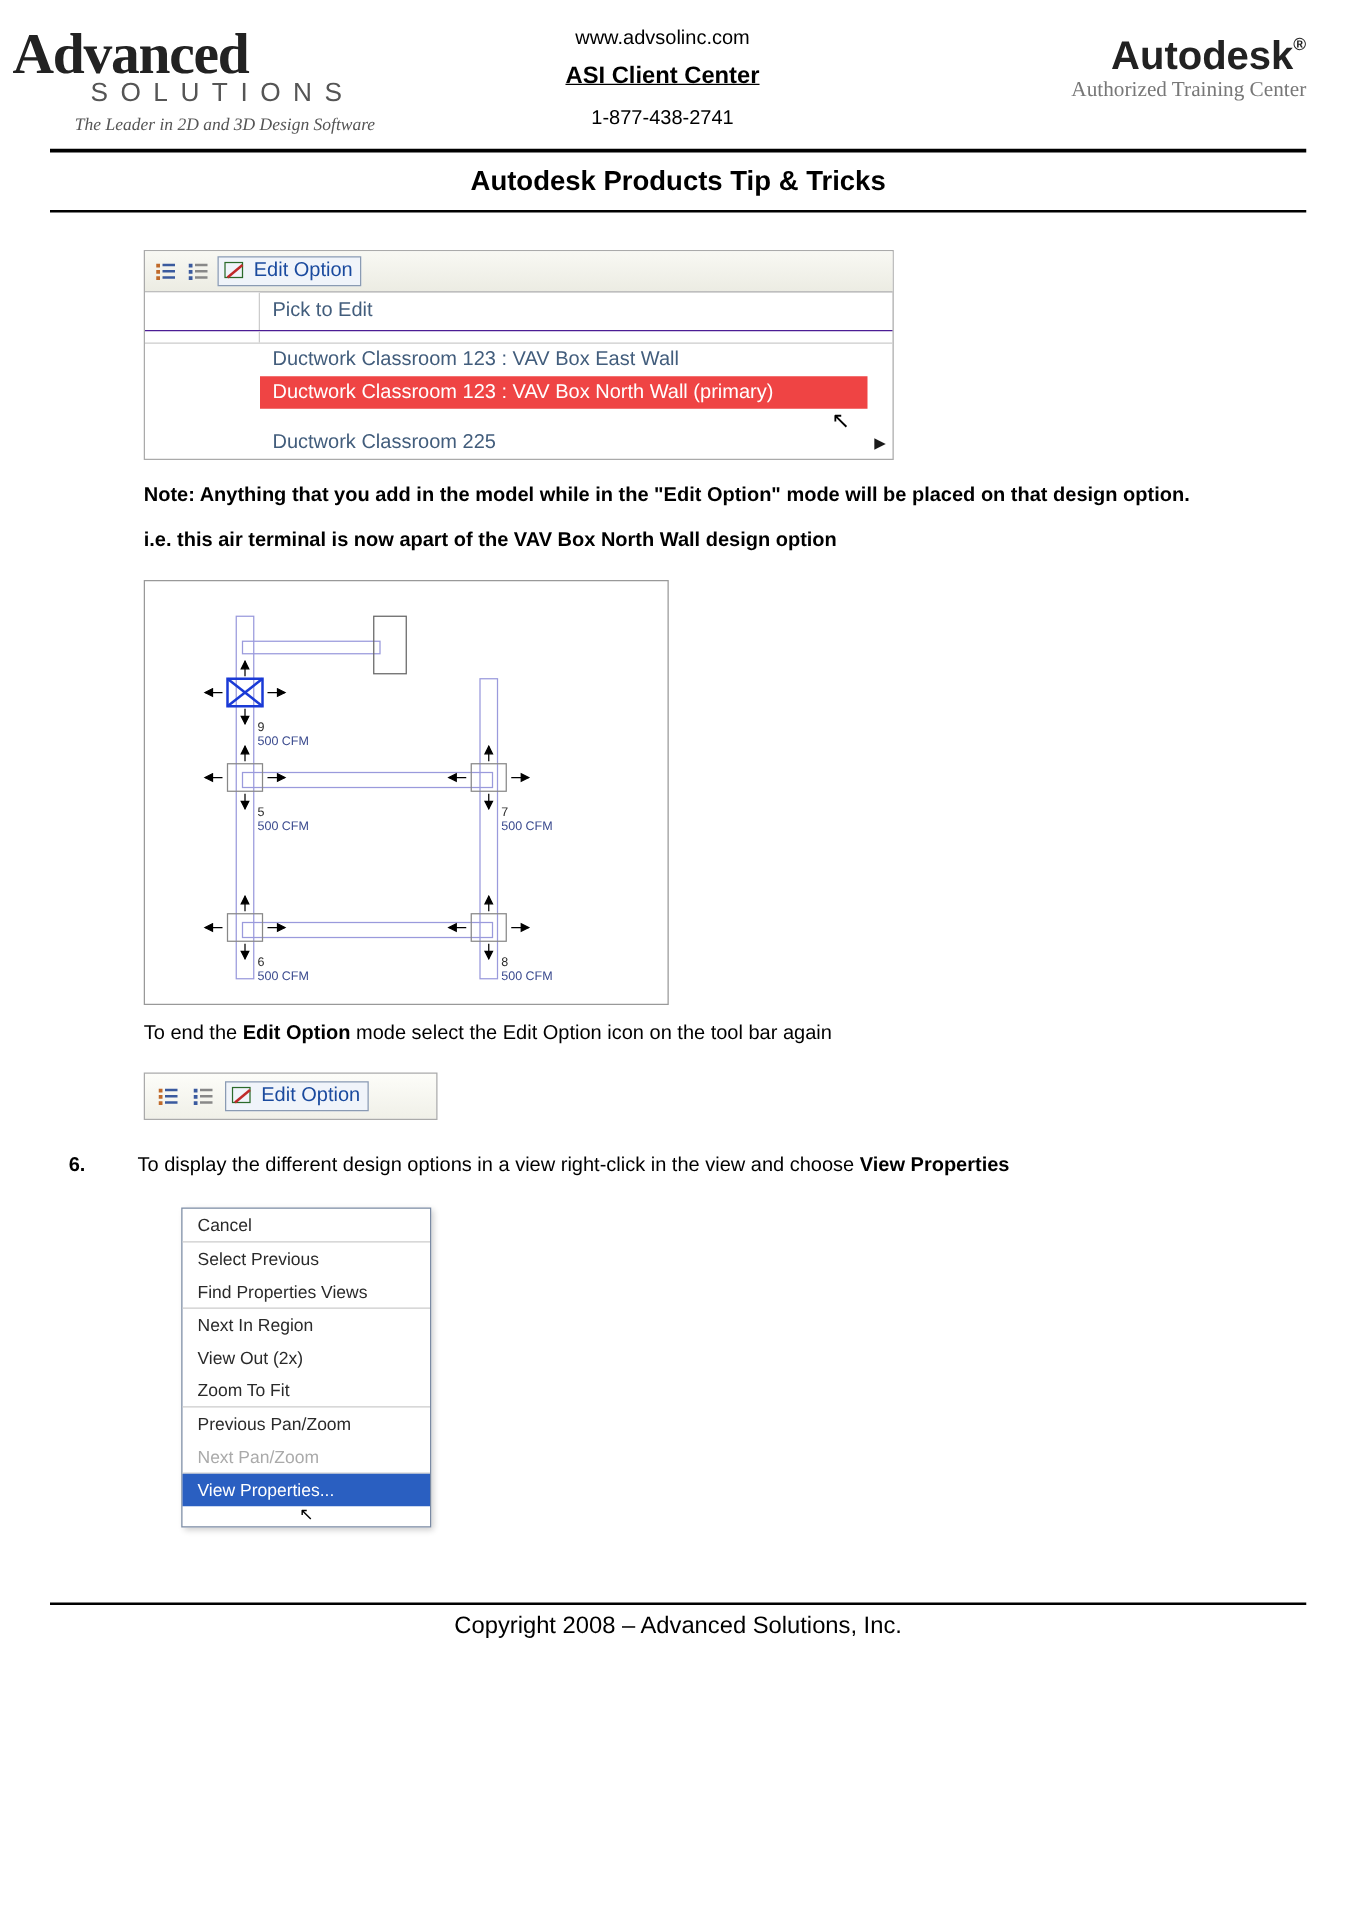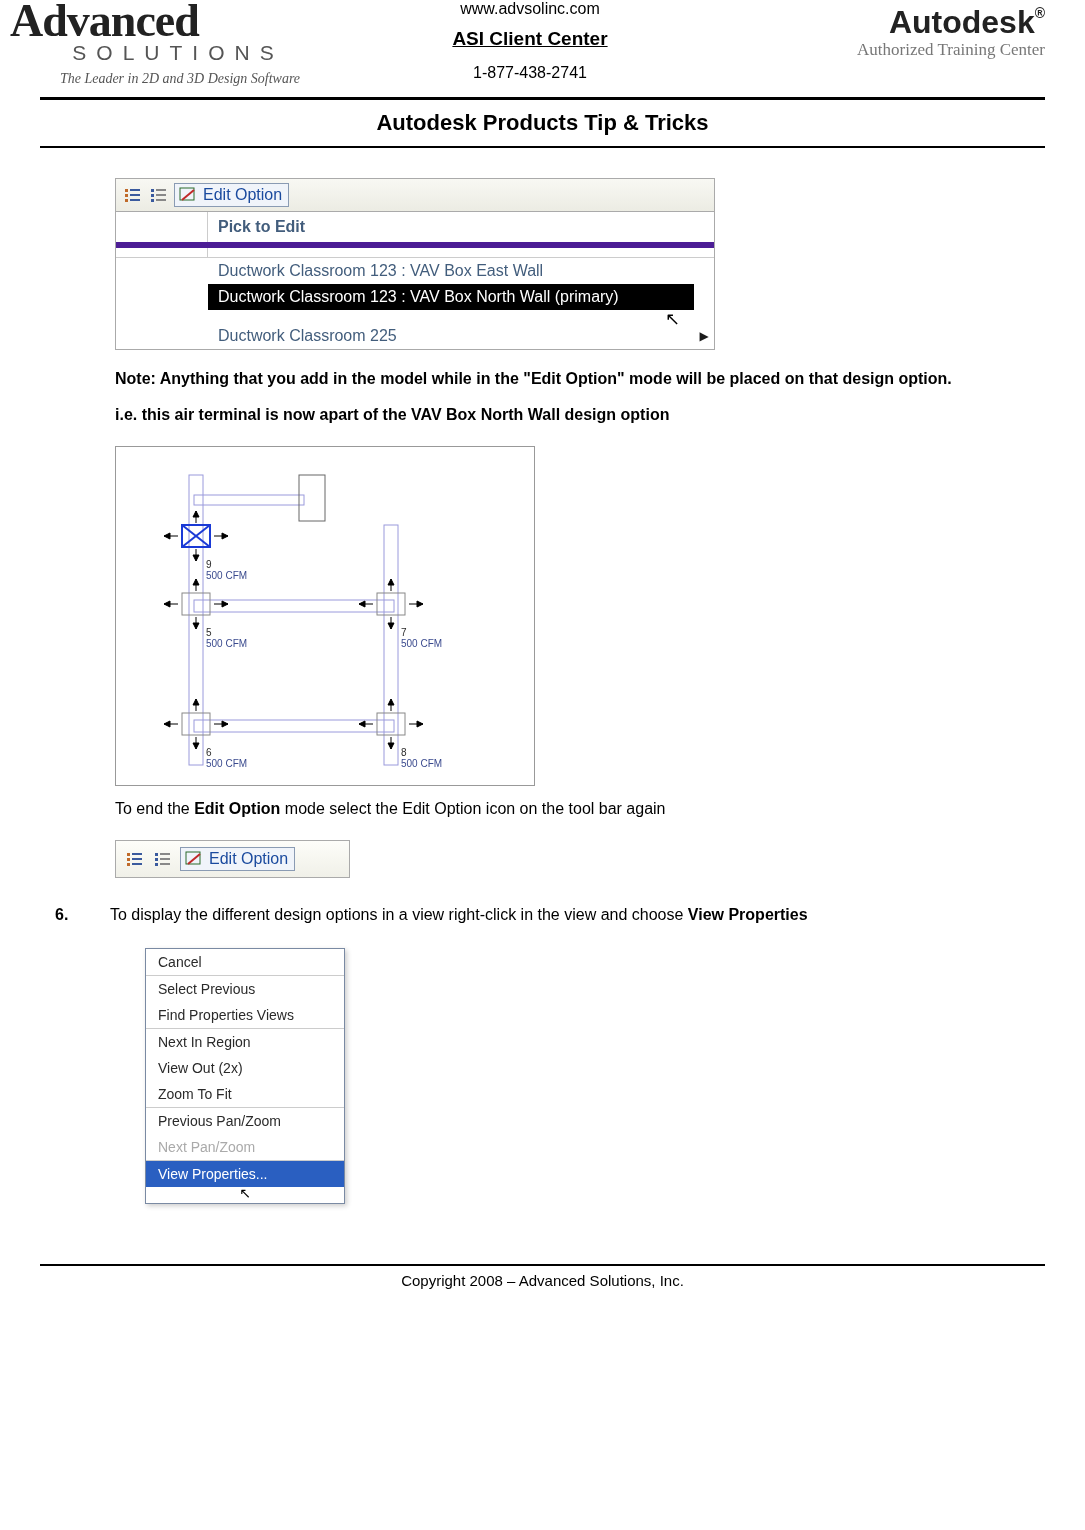--- a/index.html
+++ b/index.html
@@ -8,21 +8,21 @@
     padding: 0;
     font-family: Arial, Helvetica, sans-serif;
     font-size: 15px;
     color: #000;
     background: #fff;
     width: 1085px;
   }
   .header {
     display: flex;
     align-items: flex-start;
-    padding: 0 40px 0 10px;
+    padding: 22px 40px 0 10px;
     gap: 30px;
   }
   .logo-left {
     flex: 0 0 340px;
   }
   .logo-left .adv {
     font-family: "Times New Roman", serif;
     font-weight: bold;
     font-size: 46px;
     letter-spacing: -1px;
@@ -101,32 +101,31 @@
   .tb-btn-editopt {
     display: flex; align-items: center; gap: 4px;
     border: 1px solid #8a9bb3;
     background: #f0f4fa;
     padding: 1px 6px 1px 2px;
     color: #1a4a9e;
     font-size: 16px;
   }
   .dd-cell {
     display: flex;
-    border-bottom: 6px solid #4c1d95;
-    font-weight: bold;
+    border-bottom: 1px solid #4c1d95;
   }
   .dd-cell .left-pad { width: 92px; border-right: 1px solid #ccc; background: #fff; }
   .dd-cell .dd-text { flex: 1; padding: 6px 10px; color: #425d7c; }
   .dd-sep { height: 10px; border-bottom: 1px solid #ccc; display:flex; }
   .dd-sep .left-pad { width: 92px; border-right: 1px solid #ccc; }
   .dd-item { display: flex; align-items: center; }
   .dd-item .left-pad { width: 92px; }
   .dd-item .dd-text { flex: 1; padding: 4px 10px; color: #425d7c; }
   .dd-item.selected .dd-text {
-    background: #000000;
+    background: #ef4444;
     color: #fff;
   }
   .dd-item .arrow-col { width: 20px; text-align: center; font-size: 12px; }
   .cursor-icn { font-size: 18px; line-height: 1; color: #000; margin-left: -28px; margin-top: -2px; }
 
   .note-block { margin: 0 0 18px 60px; font-size: 16px; }
   .note-block b { font-weight: bold; }
   .ie-block { margin: 0 0 22px 60px; font-size: 16px; font-weight: bold; }
 
   
@@ -176,21 +175,21 @@
     font-size: 14px;
     color: #2a2a2a;
     box-shadow: 2px 2px 5px rgba(0,0,0,0.2);
   }
   .ctx-item { padding: 5px 12px; }
   .ctx-item.disabled { color: #aaa; }
   .ctx-item.selected { background: #2a5fc1; color: #fff; }
   .ctx-sep { border-top: 1px solid #ccc; margin: 0; }
 
   .footer-hr { border: none; border-top: 2px solid #000; margin: 60px 40px 6px 40px; }
-  .footer { text-align: center; font-size: 15px; padding-bottom: 20px; }
+  .footer { text-align: center; font-size: 19px; padding-bottom: 20px; }
 </style>
 </head>
 <body>
 
 <div class="header">
   <div class="logo-left">
     <div class="adv">Advanced</div>
     <div class="sol">SOLUTIONS</div>
     <div class="tagline">The Leader in 2D and 3D Design Software</div>
   </div>

